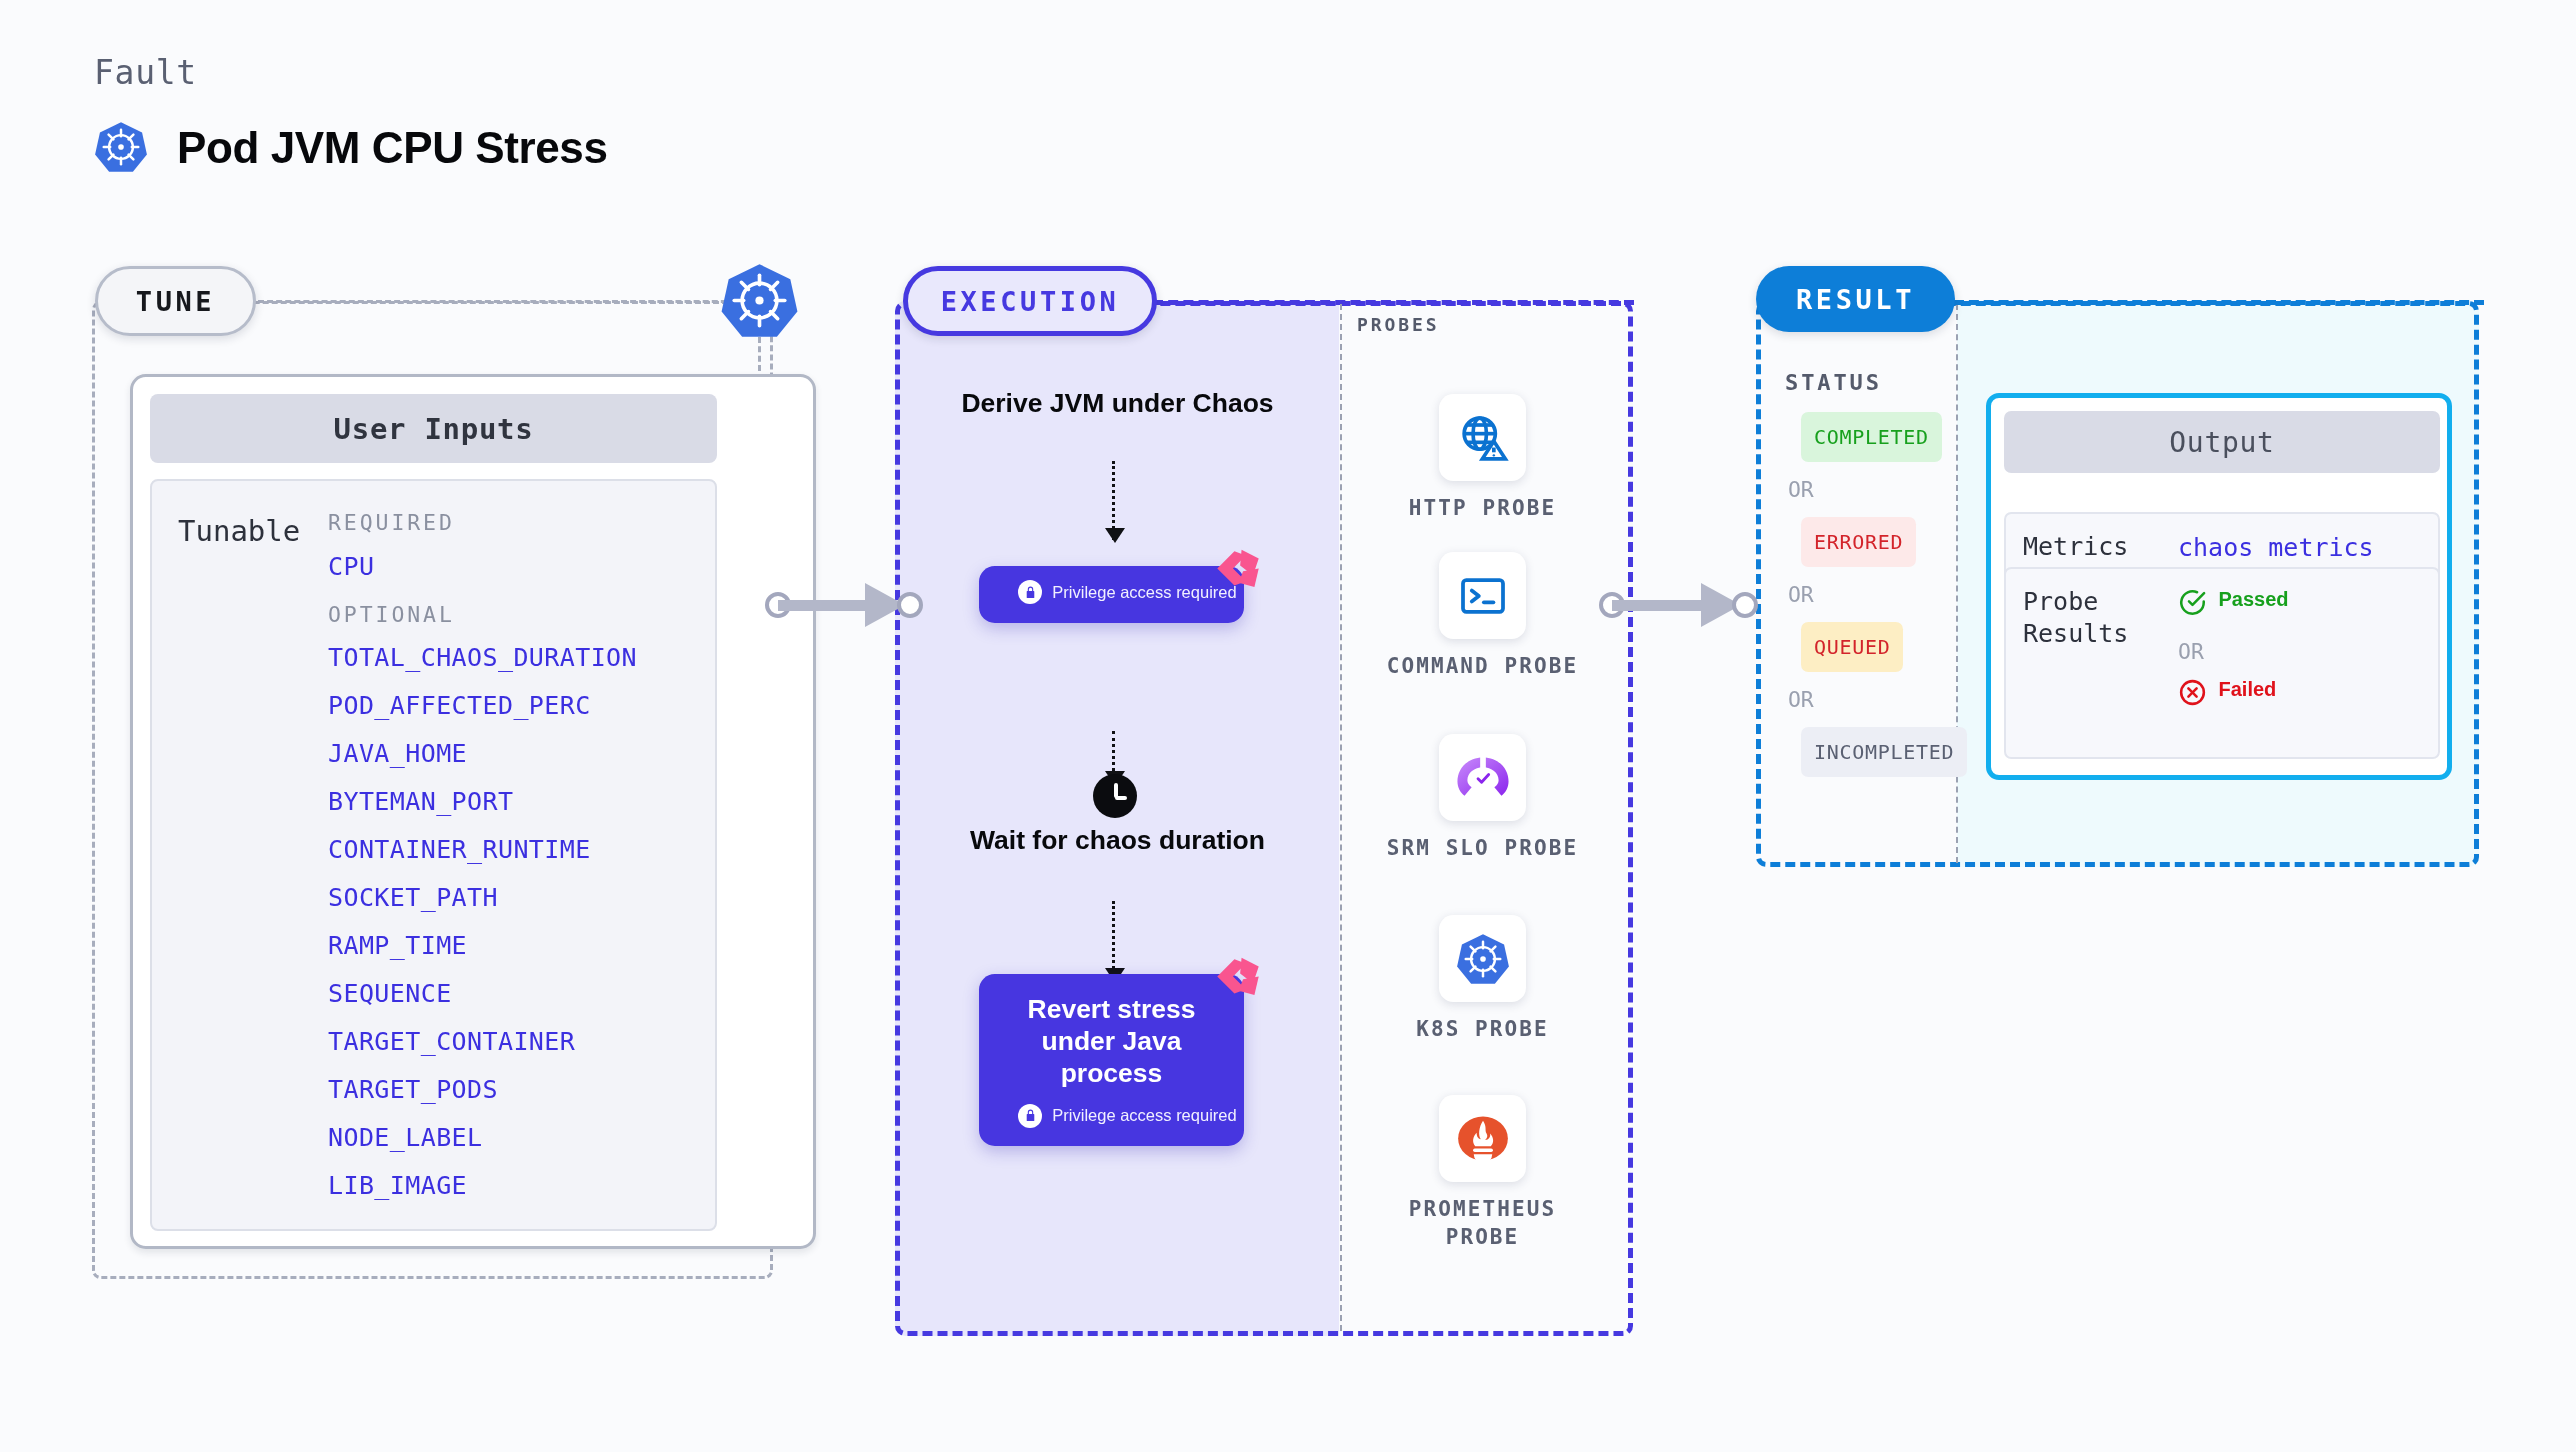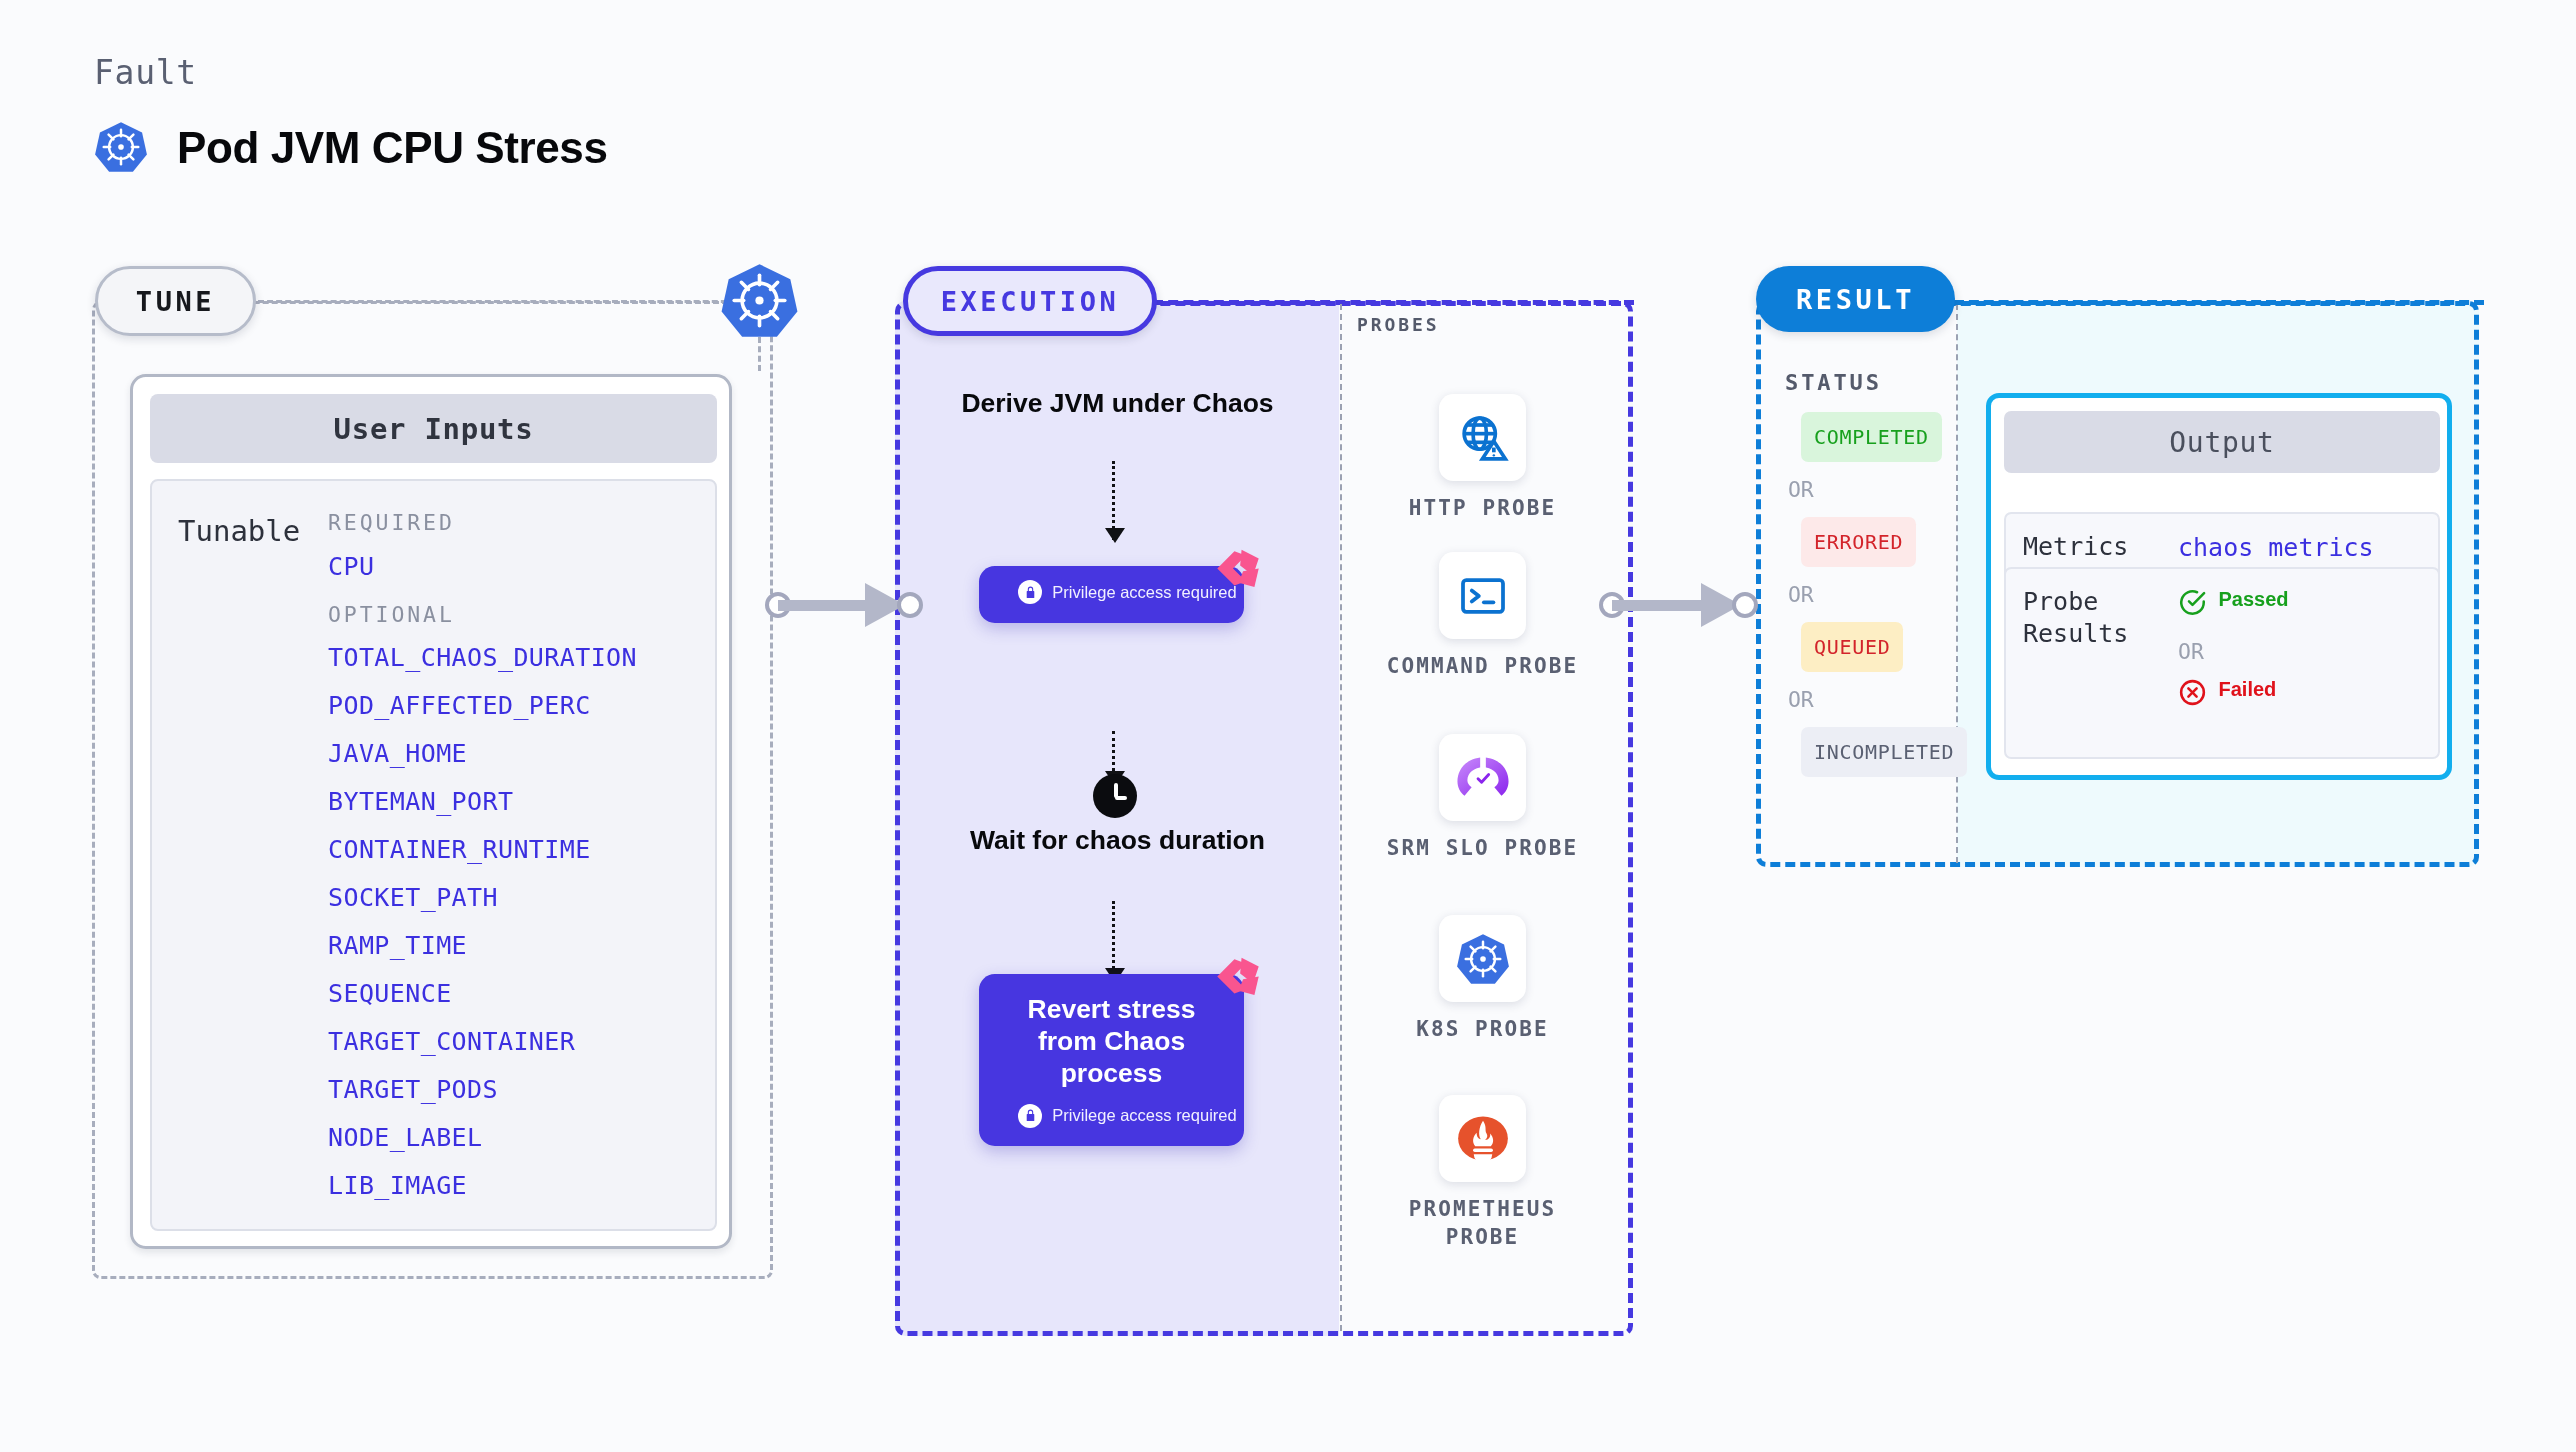--- a/index.html
+++ b/index.html
@@ -51,21 +51,21 @@
   }
   #tune-k8s {
     position: absolute; left: 720px; top: 261px; width: 79px; height: 79px; z-index: 7;
   }
   #tune-k8s-stub {
     position: absolute; left: 758px; top: 337px; height: 34px; width: 0;
     border-left: 3.6px dashed #a7adbd;
   }
 
   #user-inputs-card {
-    position: absolute; left: 130px; top: 374px; width: 602px; height: 875px;
+    position: absolute; left: 130px; top: 374px; width: 686px; height: 875px;
     background: #fff; border: 3.6px solid #b2b8c6; border-radius: 15.8px;
     box-shadow: 0 3.6px 7.2px rgba(30,35,60,.10);
   }
   #user-inputs-header {
     position: absolute; left: 17px; top: 17px; width: 567px; height: 69px;
     background: #d9dbe6; border-radius: 7.9px;
     display: flex; align-items: center; justify-content: center;
     font-family: "DejaVu Sans Mono", monospace; font-size: 29px; font-weight: 700;
     color: #30343f; letter-spacing: 0.7px;
   }
@@ -395,21 +395,21 @@
   <div class="dot-arrow" id="arrow3"></div>
 
   <div class="chaos-card" id="card-revert">
     <span class="ribbon">
       <svg width="50" height="50" viewBox="0 0 70 70">
         <path d="M6 30 L30 6 L46 12 L28 30 L46 48 L30 54 Z" fill="#f9558f"></path>
         <path d="M40 4 L64 16 L56 40 L38 26 Z" fill="#f9558f"></path>
         <path d="M42 34 L64 30 L58 56 L36 50 Z" fill="#f9558f"></path>
       </svg>
     </span>
-    <div class="cc-title">Revert stress from Chaos process</div>
+    <div class="cc-title">Revert stress under Java process</div>
     <div class="cc-priv">
       <span class="lock-dot">
         <svg width="13" height="13" viewBox="0 0 24 24" fill="#4736e0">
           <path d="M12 1a5 5 0 00-5 5v3H6a1 1 0 00-1 1v11a1 1 0 001 1h12a1 1 0 001-1V10a1 1 0 00-1-1h-1V6a5 5 0 00-5-5zm-3 5a3 3 0 016 0v3H9V6z"></path>
         </svg>
       </span>
       <span>Privilege access required</span>
     </div>
   </div>
 

